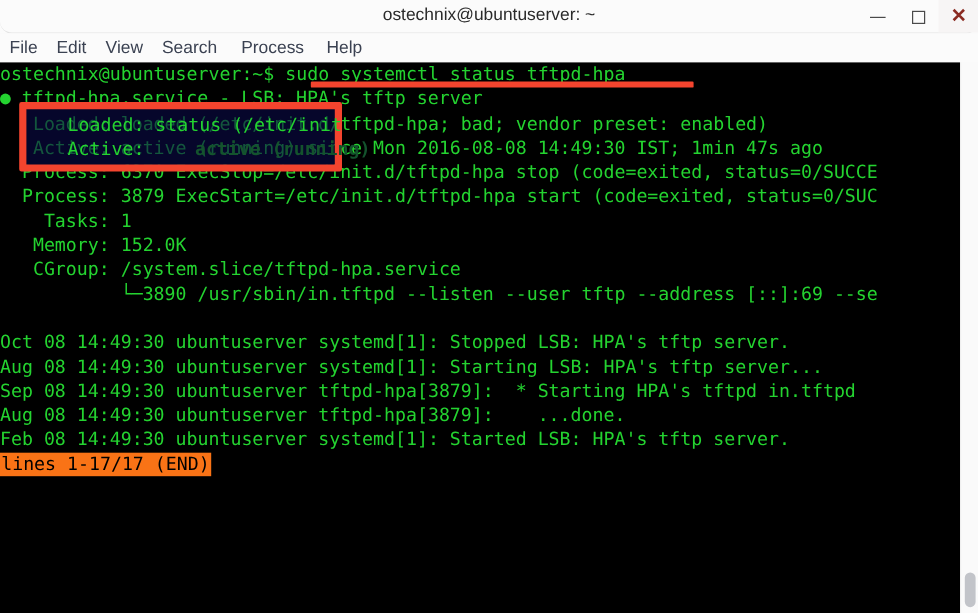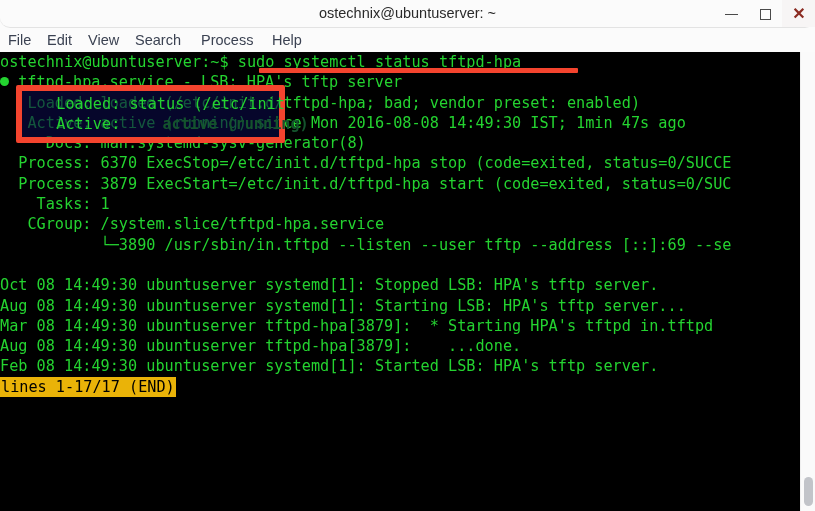--- a/index.html
+++ b/index.html
@@ -128,21 +128,21 @@
     display: inline-block;
     width: 9px;
     height: 9px;
     border-radius: 50%;
     background: #24d330;
     vertical-align: middle;
     position: relative;
     top: -1px;
   }
   .statusline {
-    background: #eab308;
+    background: #f97316;
     color: #000000;
     display: inline-block;
     padding: 0 1px;
   }
 
   
   #scrollbar {
     position: absolute;
     left: 800px; top: 52px;
     width: 15px;
@@ -229,30 +229,30 @@
     <div class="menu-item" style="left:201px">Process</div>
     <div class="menu-item" style="left:272px">Help</div>
   </div>
 
   <div id="terminal">
     <div id="term-lines">
       <div class="tline">ostechnix@ubuntuserver:~$ sudo systemctl status tftpd-hpa</div>
       <div class="tline"><span class="dot"></span><span> tftpd-hpa.service - LSB: HPA's tftp server</span></div>
       <div class="tline">   Loaded: loaded (/etc/init.d/tftpd-hpa; bad; vendor preset: enabled)</div>
       <div class="tline">   Active: active (running) since Mon 2016-08-08 14:49:30 IST; 1min 47s ago</div>
-      <div class="tline">     Docs: man:systemd-sysv-generator(8)</div>
       <div class="tline">  Process: 6370 ExecStop=/etc/init.d/tftpd-hpa stop (code=exited, status=0/SUCCE</div>
       <div class="tline">  Process: 3879 ExecStart=/etc/init.d/tftpd-hpa start (code=exited, status=0/SUC</div>
       <div class="tline">    Tasks: 1</div>
+      <div class="tline">   Memory: 152.0K</div>
       <div class="tline">   CGroup: /system.slice/tftpd-hpa.service</div>
       <div class="tline">           └─3890 /usr/sbin/in.tftpd --listen --user tftp --address [::]:69 --se</div>
       <div class="tline"></div>
       <div class="tline">Oct 08 14:49:30 ubuntuserver systemd[1]: Stopped LSB: HPA's tftp server.</div>
       <div class="tline">Aug 08 14:49:30 ubuntuserver systemd[1]: Starting LSB: HPA's tftp server...</div>
-      <div class="tline">Mar 08 14:49:30 ubuntuserver tftpd-hpa[3879]:  * Starting HPA's tftpd in.tftpd</div>
+      <div class="tline">Sep 08 14:49:30 ubuntuserver tftpd-hpa[3879]:  * Starting HPA's tftpd in.tftpd</div>
       <div class="tline">Aug 08 14:49:30 ubuntuserver tftpd-hpa[3879]:    ...done.</div>
       <div class="tline">Feb 08 14:49:30 ubuntuserver systemd[1]: Started LSB: HPA's tftp server.</div>
       <div class="tline"><span class="statusline">lines 1-17/17 (END)</span></div>
     </div>
   </div>
 
   <div id="scrollbar">
     <div id="scroll-thumb"></div>
   </div>
 

